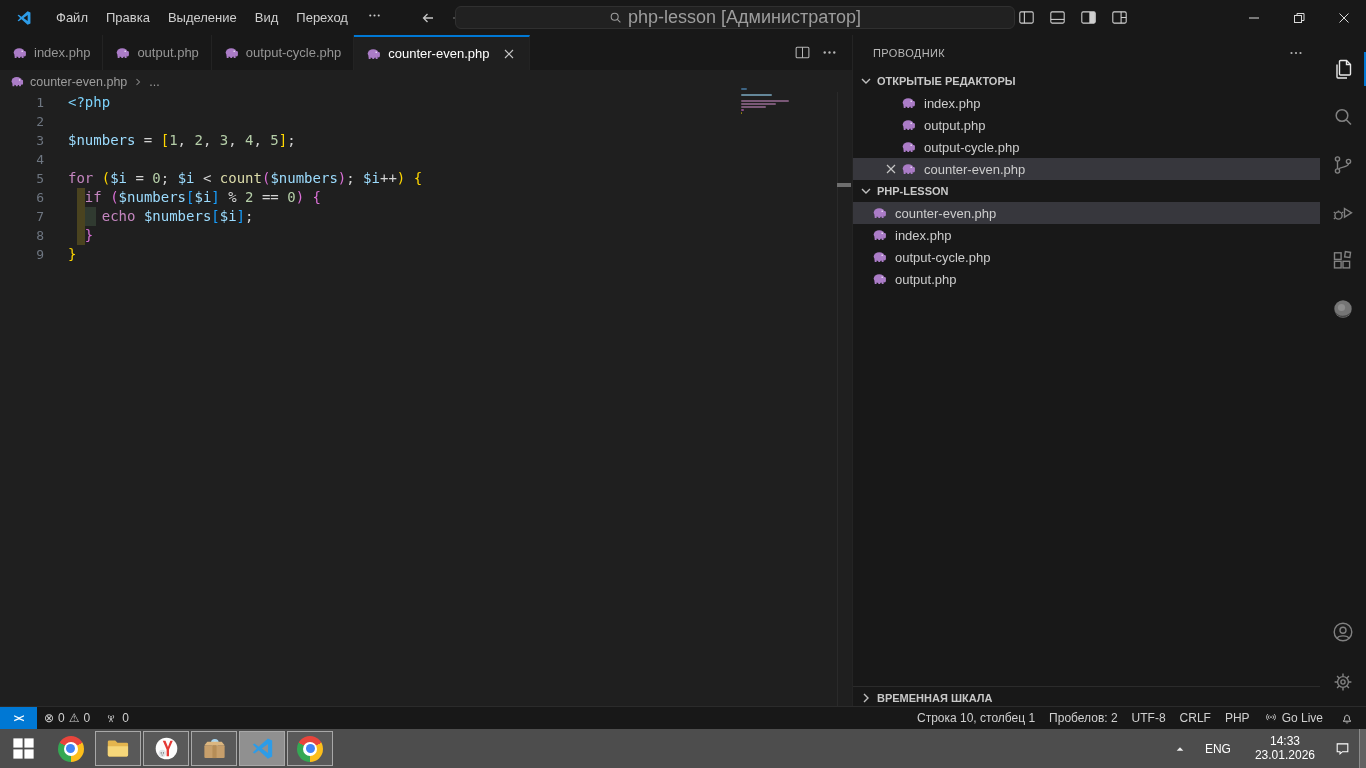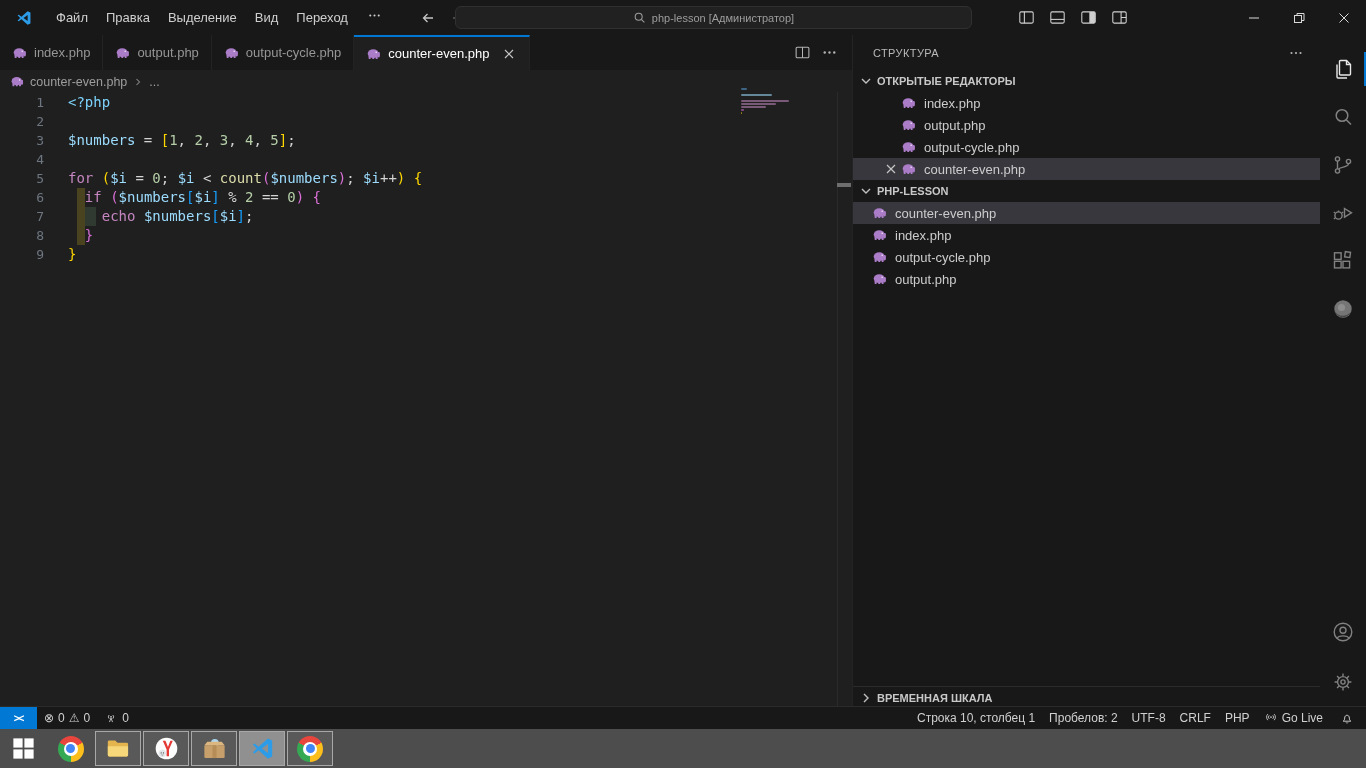--- a/index.html
+++ b/index.html
@@ -9,23 +9,23 @@
 
   
   .titlebar { position:absolute; left:0; top:0; width:1366px; height:35px; background:#181818;
               display:flex; align-items:center; }
   .vsc-logo { width:18px; height:18px; margin:0 14px 0 15px; flex:none; }
   .menu-item { padding:0 9px; font-size:13px; color:#cfcfcf; height:35px; line-height:35px; cursor:default; }
   .menu-more { padding:0 10px; color:#cfcfcf; }
   .nav-arrows { display:flex; gap:14px; margin-left:28px; }
   .nav-arrows .arr { width:16px; height:16px; color:#c5c5c5; }
   .nav-arrows .arr.disabled { color:#5a5a5a; }
-  .cmd-center { position:absolute; left:455px; top:6px; width:517px; height:23px; background:#212121;
+  .cmd-center { position:absolute; left:455px; top:6px; width:560px; height:23px; background:#212121;
                 border:1px solid #303030; border-radius:6px; display:flex; align-items:center;
-                justify-content:center; gap:6px; color:#9d9d9d; font-size:11px; }
+                justify-content:center; gap:6px; color:#9d9d9d; font-size:18px; }
   .cmd-center svg { width:13px; height:13px; }
   .layout-icons { position:absolute; right:238px; top:0; height:35px; display:flex; align-items:center; gap:14px; }
   .layout-icons .lic { width:17px; height:17px; color:#cfcfcf; }
   .win-controls { position:absolute; right:0; top:0; height:35px; display:flex; }
   .win-btn { width:45px; height:35px; display:grid; place-items:center; color:#d9d9d9; }
   .win-btn svg { width:12px; height:12px; }
 
   
   .editor-region { position:absolute; left:0; top:35px; width:852px; height:671px; background:#1f1f1f; }
   .tabbar { position:absolute; left:0; top:0; width:852px; height:35px; background:#181818; display:flex; }
@@ -334,21 +334,21 @@
           <div class="mm-line" style="width: 1px; background: rgb(255, 215, 0); opacity: 0.55;"></div>
           <div class="mm-line" style="width: 0px; background: rgb(154, 154, 154); opacity: 0.55;"></div>
         </div>
       <div class="mm-border"></div>
       <div class="overview-dash"></div>
     </div>
   </div>
 
   <div class="sidebar">
     <div class="sb-title">
-      <span>СТРУКТУРА</span>
+      <span>ПРОВОДНИК</span>
       <span class="ticon"><svg viewBox="0 0 16 16">
             <g fill="currentColor">
               <circle cx="3.5" cy="8" r="1.1"></circle>
               <circle cx="8" cy="8" r="1.1"></circle>
               <circle cx="12.5" cy="8" r="1.1"></circle>
             </g>
           </svg></span>
     </div>
     <div class="section-hdr">
       <span class="chev"><svg viewBox="0 0 16 16" fill="none" stroke="currentColor" stroke-width="1.4">
@@ -631,15 +631,33 @@
         </div>
         <div class="tb-app boxed active">
           <svg viewBox="0 0 24 24">
             <path fill="#2d9ce8" fill-rule="evenodd" d="M16.8 3 L8.6 10.4 L5 7.6 L3.4 8.4 L6.9 12 L3.4 15.6 L5 16.4 L8.6 13.6 L16.8 21 L20.6 19.2 V4.8 Z M16.9 8.1 v7.8 L11.4 12 Z"></path>
           </svg>
         </div>
         <div class="tb-app boxed">
           <div class="chrome-ball"></div>
         </div>
       </div>
+    <div class="tray">
+      <div class="tray-caret">
+          <svg viewBox="0 0 12 12">
+            <path d="M2 8 L6 4 L10 8 Z" fill="currentColor"></path>
+          </svg>
+        </div>
+      <div class="tray-lang">ENG</div>
+      <div class="tray-clock">
+        <div>14:33</div>
+        <div>23.01.2026</div>
+      </div>
+      <div class="tray-notif">
+          <svg viewBox="0 0 24 24" fill="none" stroke="currentColor" stroke-width="1.5">
+            <path d="M4.5 5.5 h15 v11 h-7.5 l-3.5 3 v-3 h-4 z"></path>
+          </svg>
+        </div>
+      <div class="show-desktop"></div>
+    </div>
   </div>
 
 </div>
 
 </body></html>

